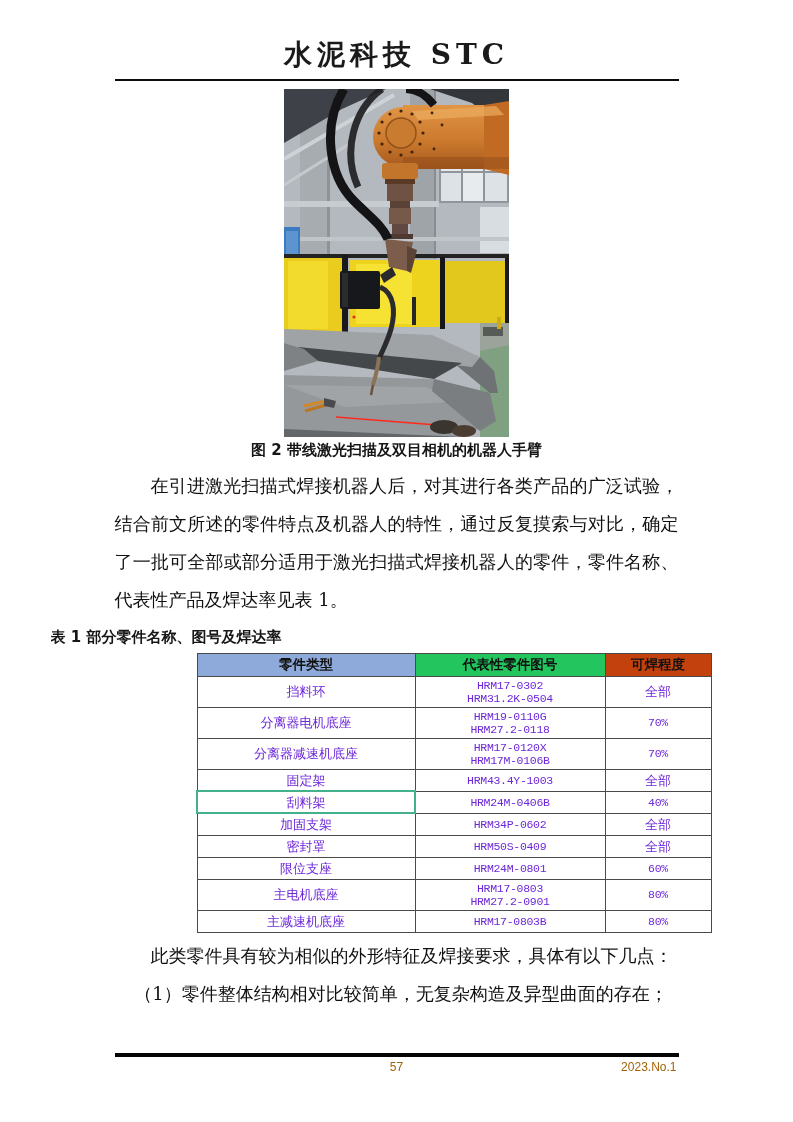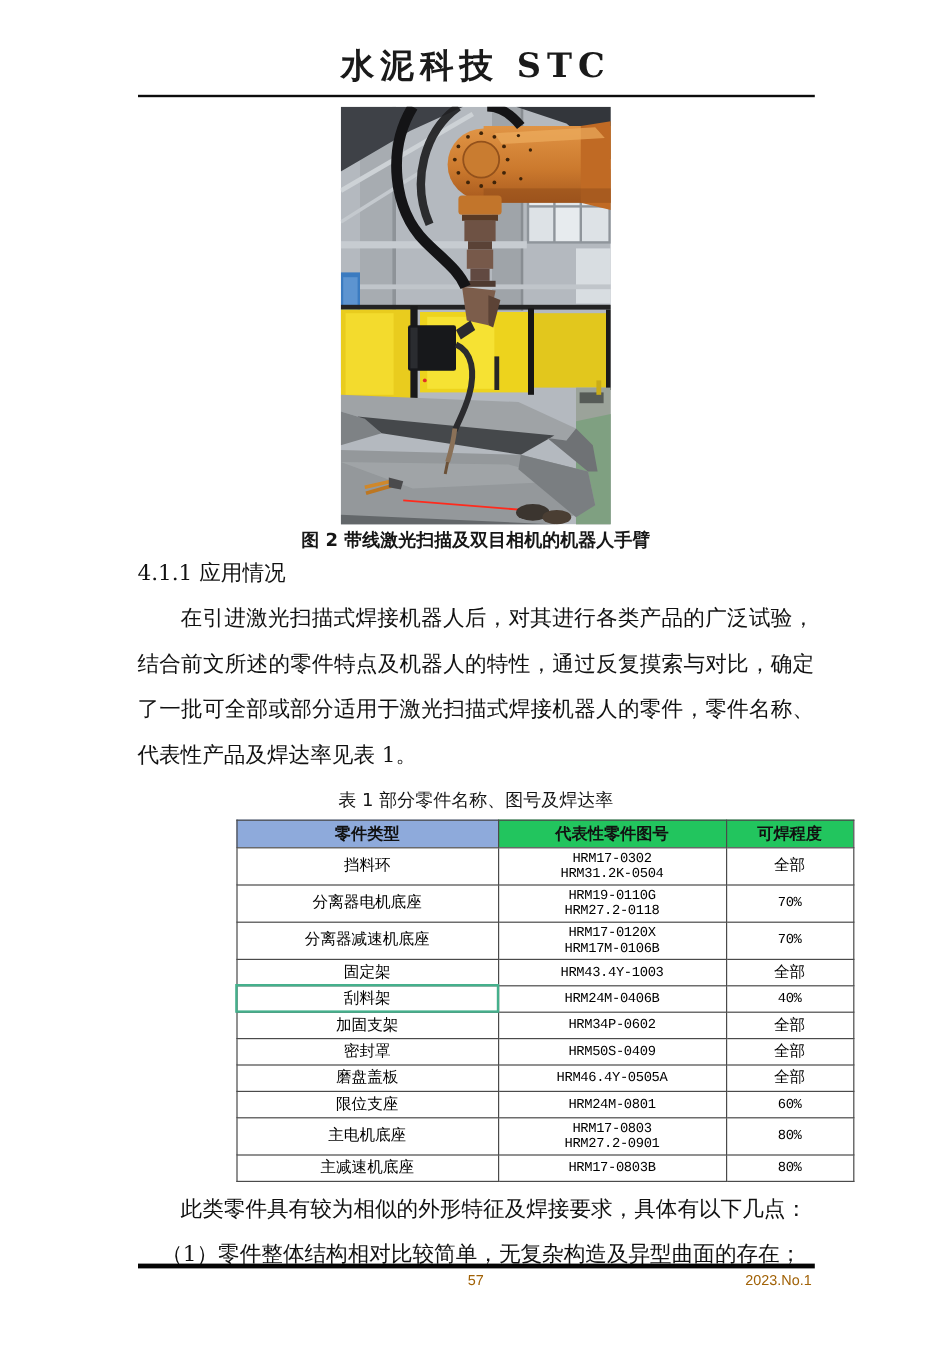--- a/index.html
+++ b/index.html
@@ -47,23 +47,22 @@
   }
   .intro-para {
     margin: 7px 64px 0 64px;
     font-size: 18px;
     line-height: 38px;
     text-align: justify;
     text-indent: 2em;
   }
   .tbl-caption {
     margin-top: 9px;
-    text-align: center;
     font-family: "DejaVu Sans", "Liberation Sans", sans-serif;
-    font-weight: normal;
+    font-weight: bold;
     font-size: 15px;
     color: #161616;
   }
   table.parts {
     margin: 6px 0 0 146px;
     width: 514px;
     border-collapse: collapse;
     table-layout: fixed;
   }
   table.parts th {
@@ -76,21 +75,21 @@
     text-align: center;
   }
   table.parts td {
     border: 1px solid #4a4a4a;
     font-size: 13px;
     text-align: center;
     vertical-align: middle;
     padding: 2px 2px;
     line-height: 13px;
     height: 22px;
-    color: #000000;
+    color: #6d28d9;
   }
   table.parts td.mono {
     font-family: "Liberation Mono", "DejaVu Sans Mono", monospace;
     font-size: 11.5px;
     letter-spacing: -0.3px;
   }
   table.parts td.sel {
     outline: 2px solid #45B08C;
     outline-offset: -1px;
   }
@@ -252,37 +251,36 @@
         <path d="M 96,198 C 110,204 112,222 107,240 C 103,254 98,262 95,270" stroke="#2B2B2E" stroke-width="5" fill="none"></path>
         <path d="M 95,268 C 94,278 92,286 89,296" stroke="#8A7158" stroke-width="4" fill="none"></path>
         <line x1="89" y1="296" x2="87" y2="306" stroke="#6B5138" stroke-width="2.5"></line>
         <rect x="128" y="208" width="4" height="28" fill="#262626"></rect>
       </g>
     </svg>
   </div>
 
   <div class="fig-caption">图 2  带线激光扫描及双目相机的机器人手臂</div>
 
-  <div class="sec-heading">4.1.1 应用情况</div>
 
   <div class="intro-para">在引进激光扫描式焊接机器人后，对其进行各类产品的广泛试验，结合前文所述的零件特点及机器人的特性，通过反复摸索与对比，确定了一批可全部或部分适用于激光扫描式焊接机器人的零件，零件名称、代表性产品及焊达率见表 1。</div>
 
   <div class="tbl-caption">表 1  部分零件名称、图号及焊达率</div>
 
   <table class="parts">
     <colgroup>
       <col style="width:218px">
         <col style="width:190px">
         <col style="width:106px">
     </colgroup>
     <thead>
       <tr>
         <th style="background: rgb(142, 170, 219);">零件类型</th>
         <th style="background: #22c55e;">代表性零件图号</th>
-        <th style="background: #22c55e;">可焊程度</th>
+        <th style="background: #c2410c;">可焊程度</th>
       </tr>
     </thead>
     <tbody>
         <tr>
           <td>挡料环</td>
           <td class="mono">HRM17-0302<br>HRM31.2K-0504</td>
           <td>全部</td>
         </tr>
         <tr>
           <td>分离器电机底座</td>
@@ -305,25 +303,20 @@
           <td class="mono">40%</td>
         </tr>
         <tr>
           <td>加固支架</td>
           <td class="mono">HRM34P-0602</td>
           <td>全部</td>
         </tr>
         <tr>
           <td>密封罩</td>
           <td class="mono">HRM50S-0409</td>
-          <td>全部</td>
-        </tr>
-        <tr>
-          <td>磨盘盖板</td>
-          <td class="mono">HRM46.4Y-0505A</td>
           <td>全部</td>
         </tr>
         <tr>
           <td>限位支座</td>
           <td class="mono">HRM24M-0801</td>
           <td class="mono">60%</td>
         </tr>
         <tr>
           <td>主电机底座</td>
           <td class="mono">HRM17-0803<br>HRM27.2-0901</td>

